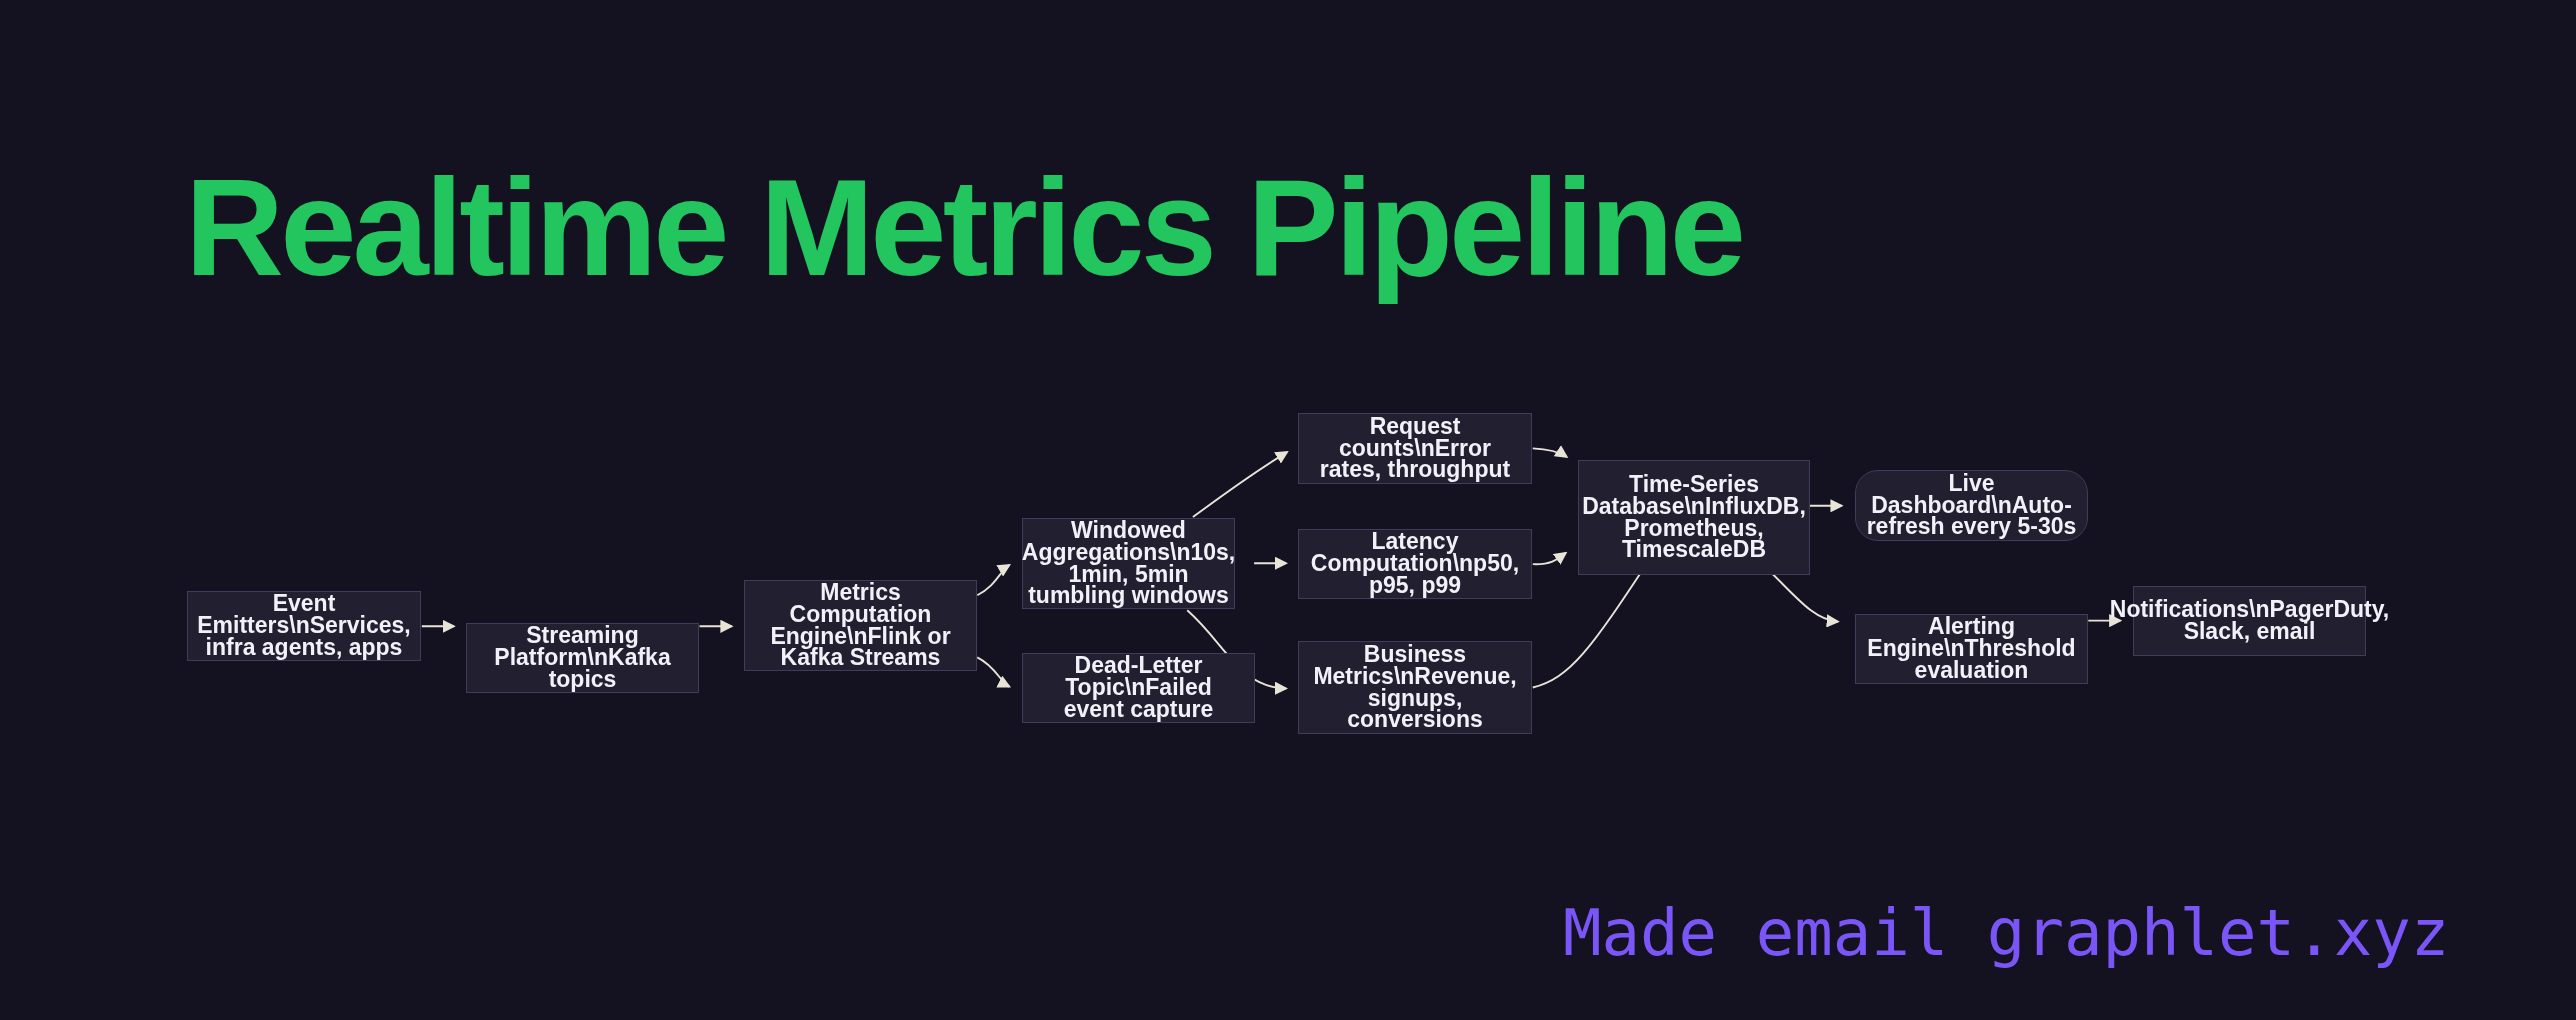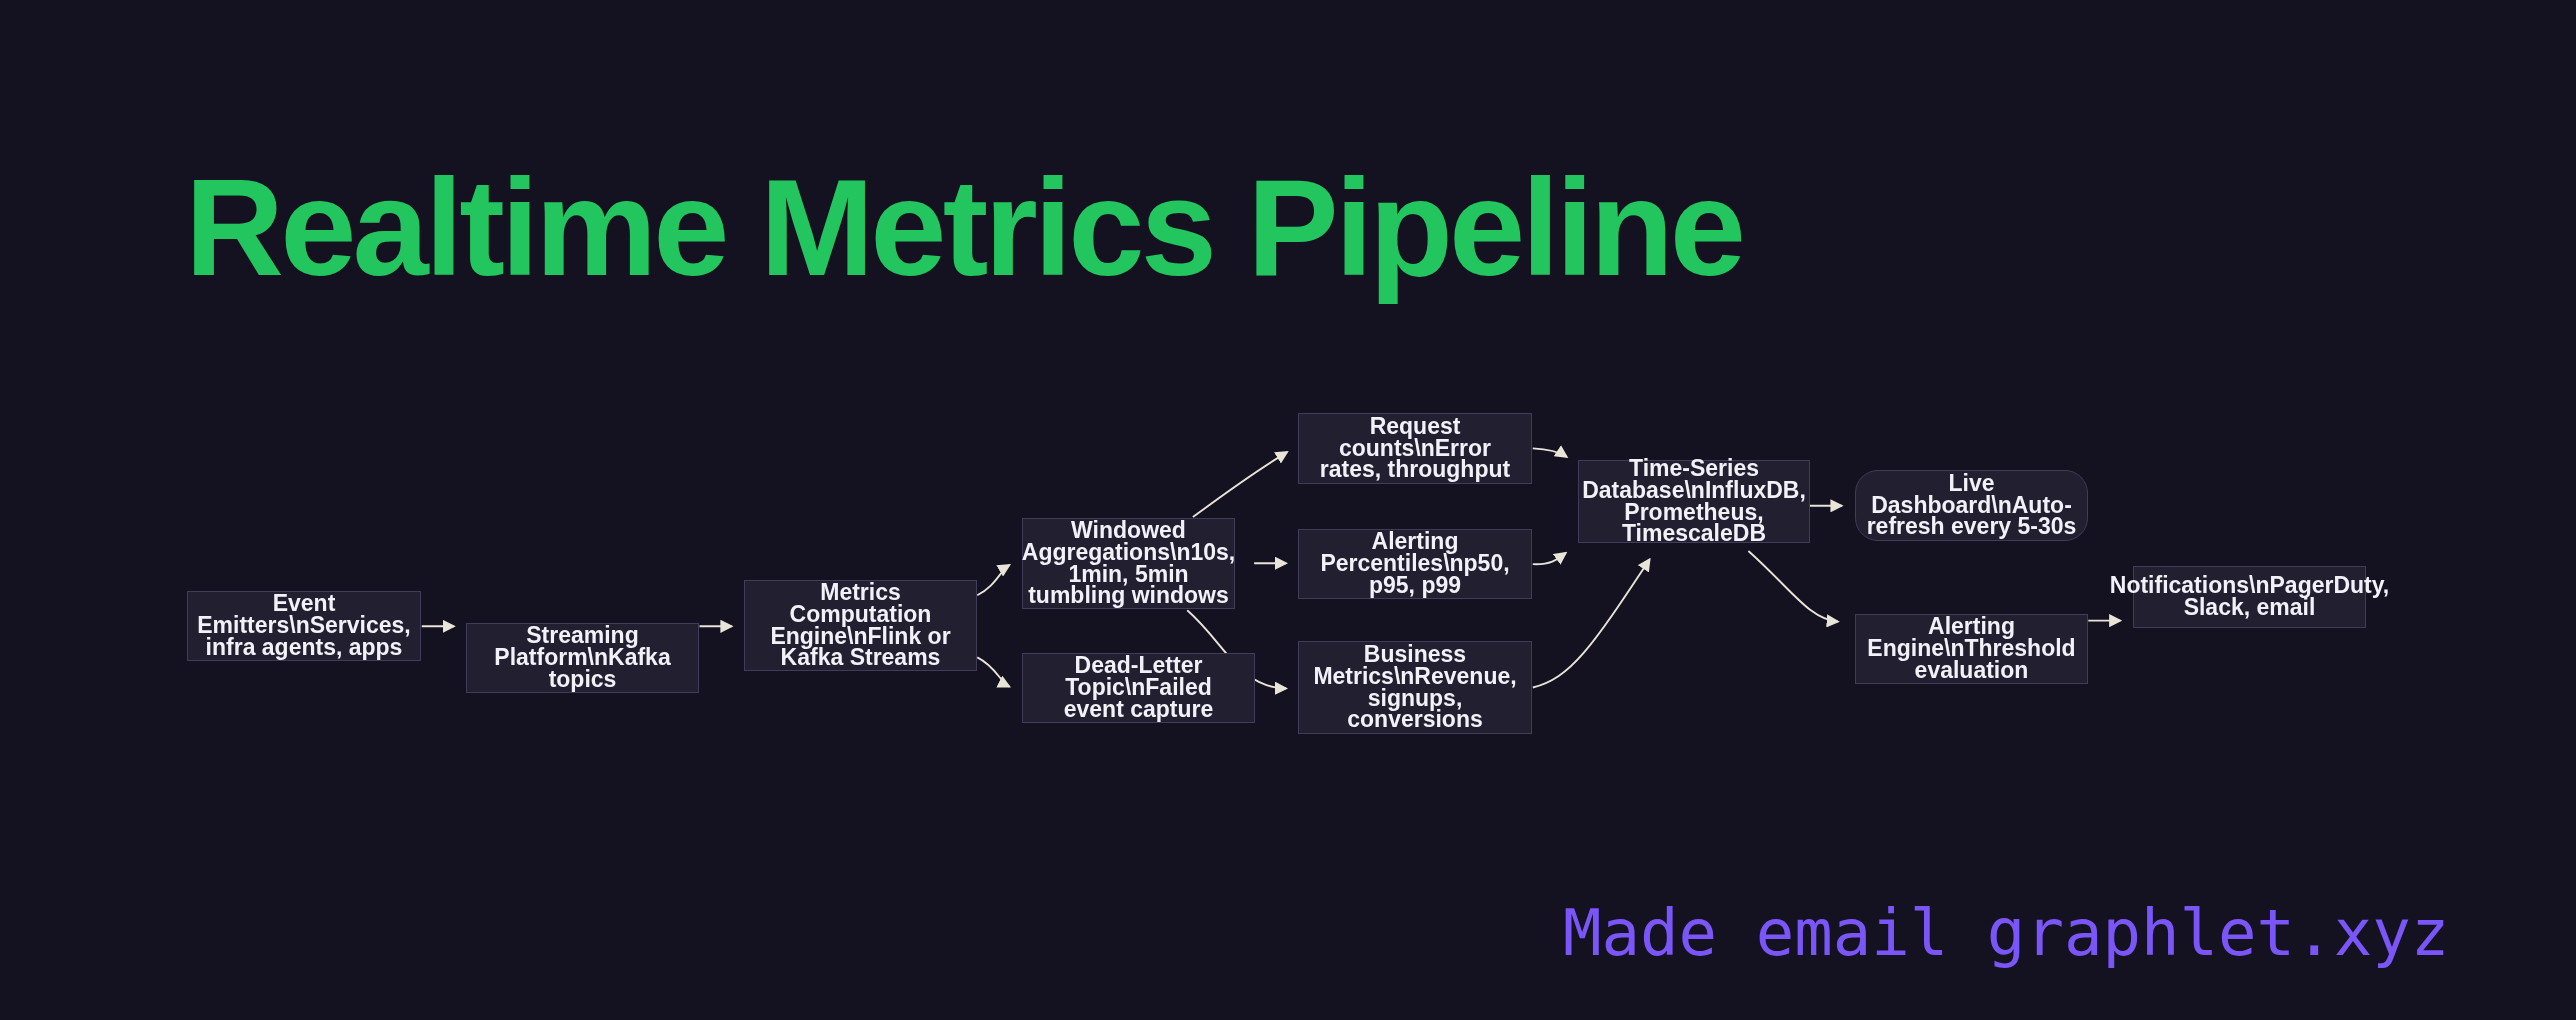--- a/index.html
+++ b/index.html
@@ -50,24 +50,24 @@
   }
   
   #n-event-emitters            { left:187px;  top:591px; width:234px; height:70px; }
   #n-streaming-platform        { left:466px;  top:623px; width:233px; height:70px; }
   #n-metrics-computation-engine{ left:744px;  top:580px; width:233px; height:91px; }
   #n-windowed-aggregations     { left:1022px; top:518px; width:213px; height:91px; }
   #n-dead-letter-topic         { left:1022px; top:653px; width:233px; height:70px; }
   #n-request-counts            { left:1298px; top:413px; width:234px; height:71px; }
   #n-latency-percentiles       { left:1298px; top:529px; width:234px; height:70px; }
   #n-business-metrics          { left:1298px; top:641px; width:234px; height:93px; }
-  #n-time-series-database      { left:1578px; top:460px; width:232px; height:83px; }
+  #n-time-series-database      { left:1578px; top:460px; width:232px; height:115px; }
   #n-live-dashboard            { left:1855px; top:470px; width:233px; height:71px;border-radius:23px; }
   #n-alerting-engine           { left:1855px; top:586px; width:233px; height:70px;margin-top:28px; }
-  #n-notifications             { left:2133px; top:566px; width:233px; height:62px; }
+  #n-notifications             { left:2133px; top:586px; width:233px; height:70px; }
   .watermark {
     position: absolute;
     left: 1563px; top: 896px;
     font-family: "DejaVu Sans Mono", monospace;
     font-size: 64px;
     color: #7a55f7;
     white-space: nowrap;
   }
 </style>
 </head>
@@ -110,21 +110,21 @@
   <div class="node" id="n-windowed-aggregations">
     <span>Windowed Aggregations\n10s, 1min, 5min tumbling windows</span>
   </div>
   <div class="node" id="n-dead-letter-topic">
     <span>Dead-Letter Topic\nFailed event capture</span>
   </div>
   <div class="node" id="n-request-counts">
     <span>Request counts\nError rates, throughput</span>
   </div>
   <div class="node" id="n-latency-percentiles">
-    <span>Alerting Percentiles\np50, p95, p99</span>
+    <span>Latency Computation\np50, p95, p99</span>
   </div>
   <div class="node" id="n-business-metrics">
     <span>Business Metrics\nRevenue, signups, conversions</span>
   </div>
   <div class="node" id="n-time-series-database">
     <span>Time-Series Database\nInfluxDB, Prometheus, TimescaleDB</span>
   </div>
   <div class="node" id="n-live-dashboard">
     <span>Live Dashboard\nAuto-refresh every 5-30s</span>
   </div>

